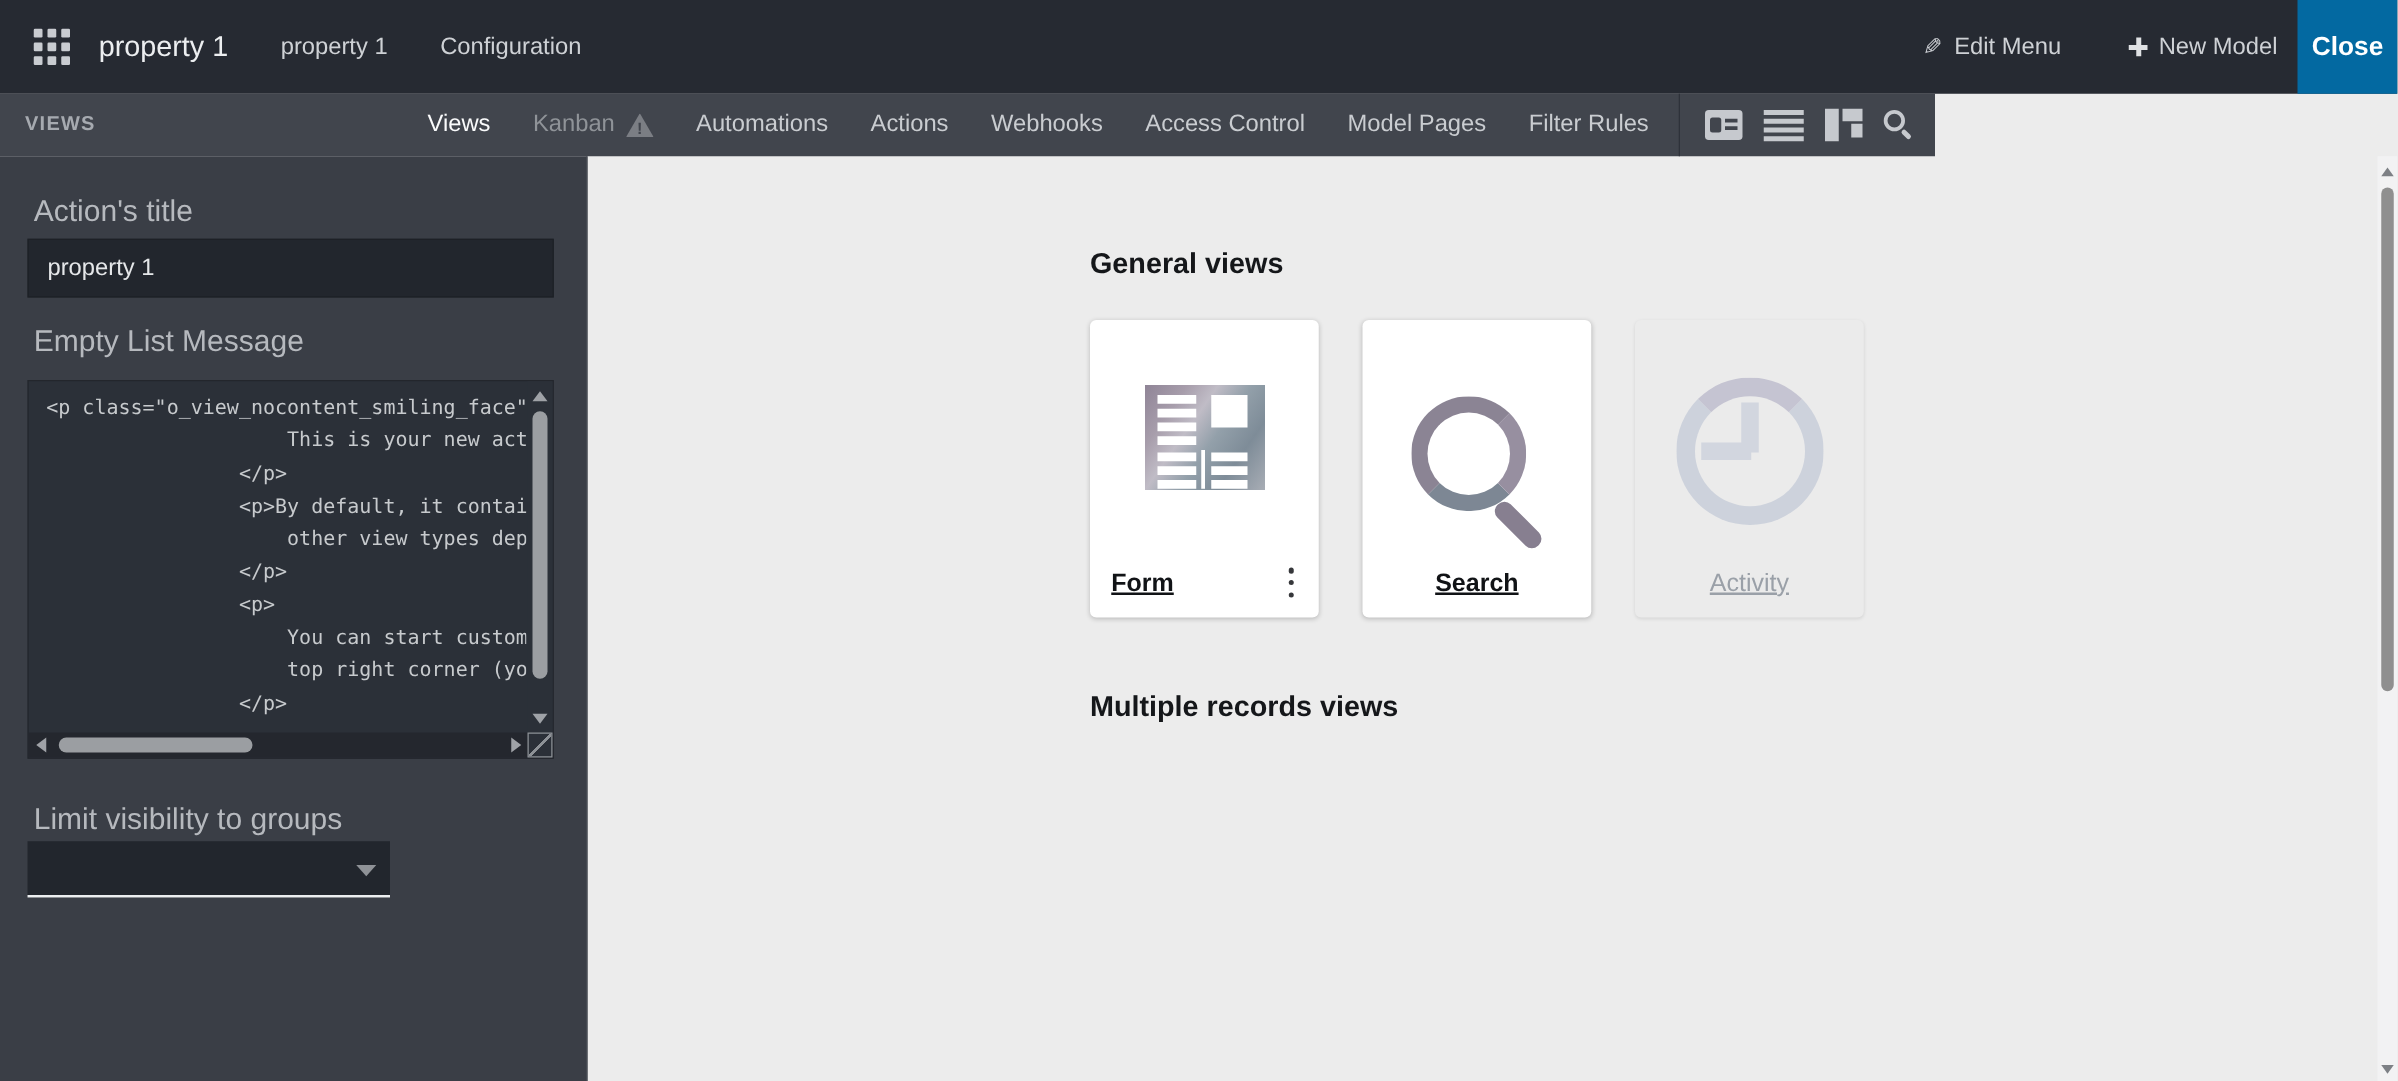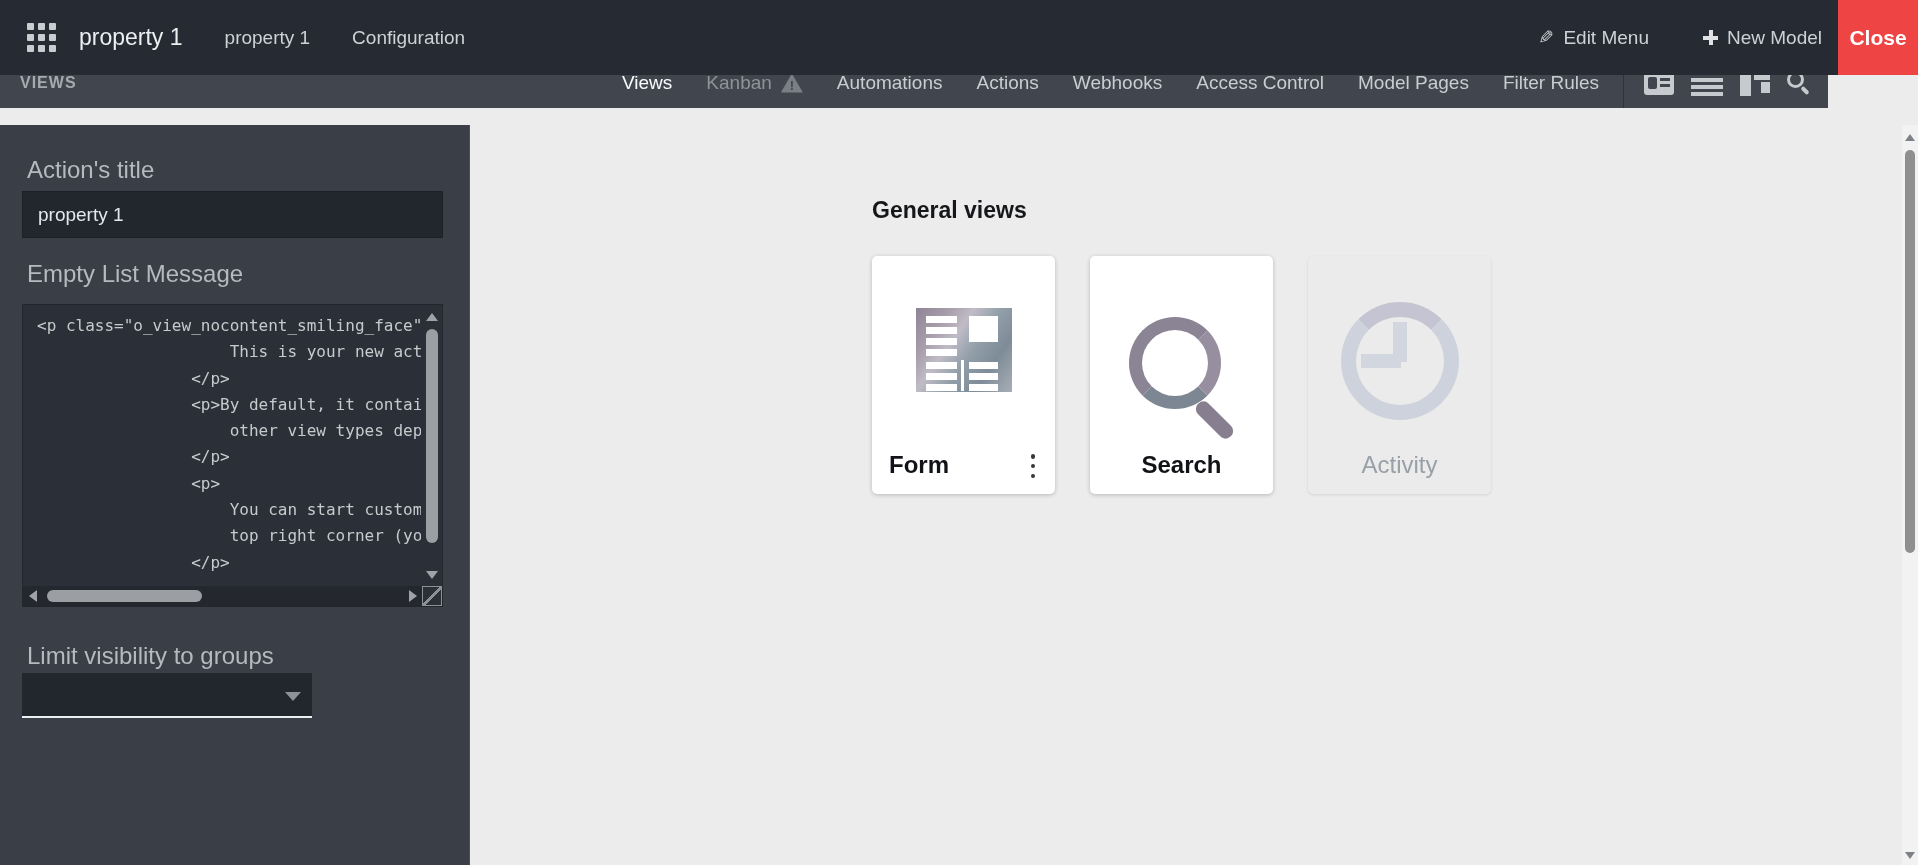--- a/index.html
+++ b/index.html
@@ -15,25 +15,25 @@
   .apps-grid div { background:#c9ccd1; border-radius:1px; }
   .menu-primary { margin-left:23px; font-size:23px; color:#eceef0; font-weight:500; cursor:pointer; }
   .menu-item { margin-left:42px; font-size:19px; color:#ced1d5; cursor:pointer; }
   .topbar-right { margin-left:auto; display:flex; align-items:center; }
   .top-action { display:flex; align-items:center; gap:9px; color:#ced1d5; font-size:19px; cursor:pointer; }
   .top-action + .top-action { margin-left:54px; }
   .pencil-glyph { font-size:19px; color:#c9ccd1; transform:scaleX(-1); display:inline-block; }
   .plus-glyph { position:relative; width:15px; height:15px; display:inline-block; }
   .plus-glyph::before { content:""; position:absolute; left:6px; top:0; width:4px; height:15px; background:#dfe1e4; }
   .plus-glyph::after  { content:""; position:absolute; left:0; top:6px; width:15px; height:4px; background:#dfe1e4; }
-  .close-btn { margin-left:16px; width:80px; height:75px; background:#ef4444; color:#fff;
+  .close-btn { margin-left:16px; width:80px; height:75px; background:#0369a1; color:#fff;
     font-size:21px; font-weight:700; display:flex; align-items:center; justify-content:center; cursor:pointer; }
 
   
-  .toolbar { position:absolute; left:0; top:58px; width:1828px; height:50px;
+  .toolbar { position:absolute; left:0; top:75px; width:1548px; height:50px;
     background:#41454d; display:flex; align-items:center; z-index:4; }
   .views-label { margin-left:20px; font-size:16px; font-weight:700; letter-spacing:1px; color:#a6aab0; }
   .tabs { margin-left:auto; display:flex; align-items:center; gap:34px; }
   .tab { font-size:19px; color:#c9ccd0; cursor:pointer; white-space:nowrap; display:flex; align-items:center; gap:9px; }
   .tab.active { color:#fafbfc; font-weight:500; }
   .tab.dim { color:#8f9398; }
   .warn-tri { width:22px; height:19px; background:#7b7e84;
     clip-path:polygon(50% 0,100% 100%,0 100%); position:relative; }
   .warn-tri::after { content:"!"; position:absolute; left:0; right:0; bottom:0px; text-align:center;
     font-size:13px; font-weight:700; color:#41454d; }
@@ -91,21 +91,21 @@
   
   .main { position:absolute; left:470px; top:125px; width:1448px; height:776px; background:#ececec; }
   .sect-heading { position:absolute; font-size:23px; font-weight:700; color:#15171a; }
   .h1 { left:402px; top:72px; }
   .h2 { left:402px; top:427px; }
   .card { position:absolute; width:183px; height:238px; background:#fff; border-radius:5px;
     box-shadow:0 1px 4px rgba(0,0,0,.22); cursor:pointer; }
   .card.disabled { background:#ebebeb; box-shadow:0 1px 3px rgba(0,0,0,.10); cursor:default; }
   .r1 { top:131px; } .r2 { top:487px; }
   .c1 { left:402px; } .c2 { left:620px; } .c3 { left:838px; }
-  .card-label { position:absolute; left:17px; bottom:15px; font-size:24px; font-weight:600; color:#111316; }
+  .card-label { position:absolute; left:17px; bottom:15px; font-size:20px; font-weight:600; color:#111316;text-decoration:underline; }
   .card-label.centered { left:0; right:0; text-align:center; }
   .card-label.muted { color:#9aa0a8; font-weight:500; }
   .kebab { position:absolute; right:15px; bottom:16px; width:14px; height:24px;
     display:flex; flex-direction:column; align-items:center; justify-content:space-between; cursor:pointer; }
   .kebab div { width:4.5px; height:4.5px; border-radius:50%; background:#36373a; }
   .vicon { position:absolute; left:50%; transform:translateX(-50%); }
 
   
   .icon-form { top:52px; width:96px; height:84px;
     background:linear-gradient(125deg,#8f8496 0%,#a79dab 22%,#c0bcc6 38%,#93a0aa 55%,#7e8c98 75%,#a8adb5 100%); }
@@ -334,20 +334,21 @@
     </div>
 
     <div class="card r1 c2">
       <div class="vicon icon-search">
         <div class="ring"></div>
         <div class="handle"></div>
       </div>
       <div class="card-label centered">Search</div>
     </div>
 
+    <div class="sect-heading h2">Multiple records views</div>
 
 
 
 
     <div class="main-sb">
       <div class="up"></div>
       <div class="thumb"></div>
       <div class="down"></div>
     </div>
   </div>

